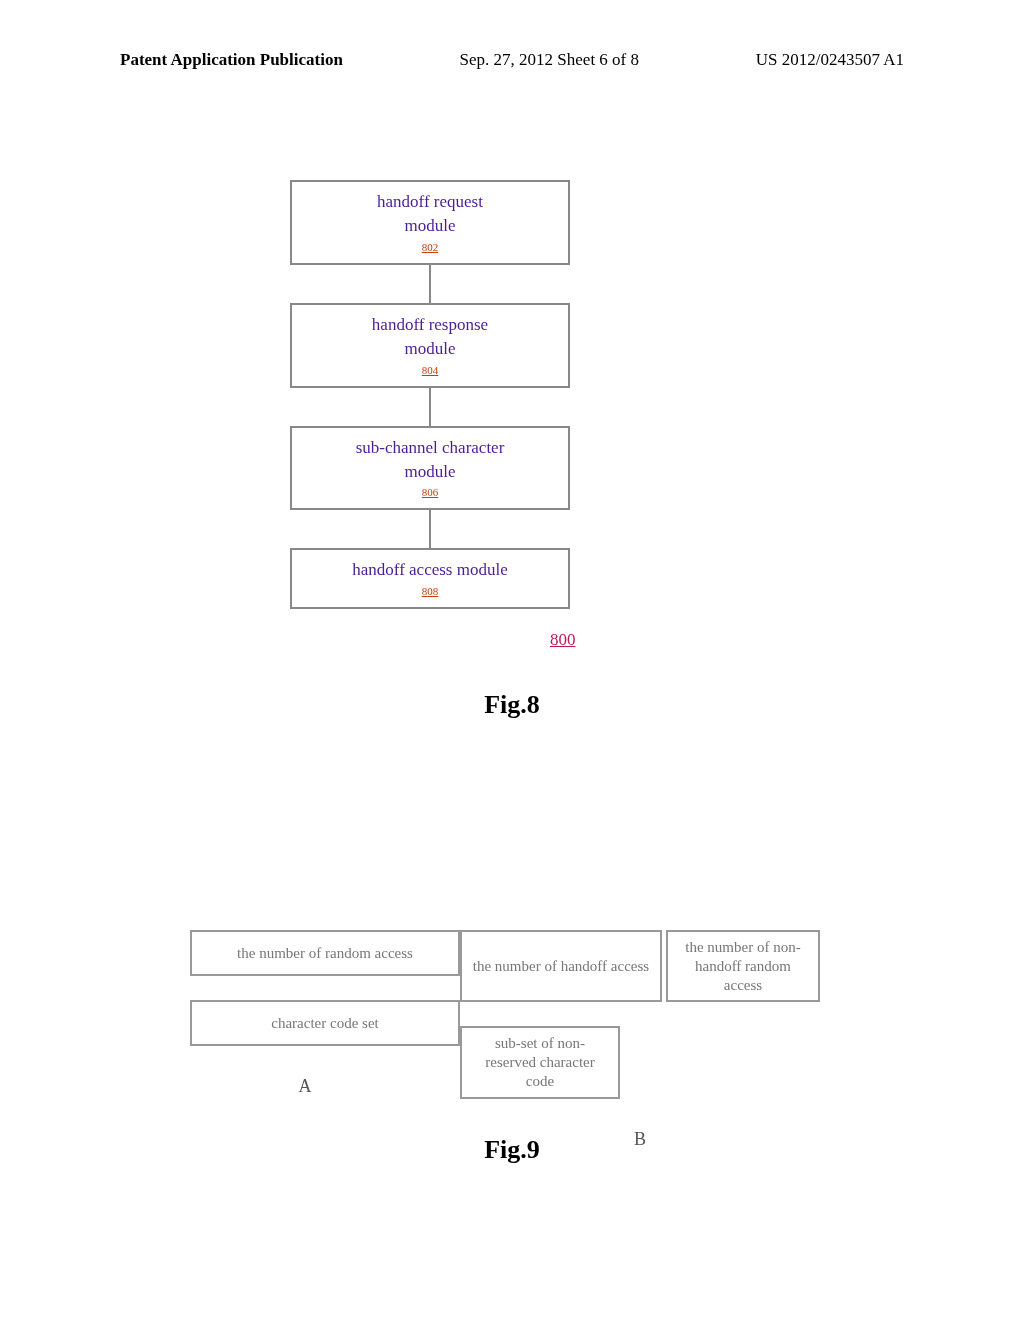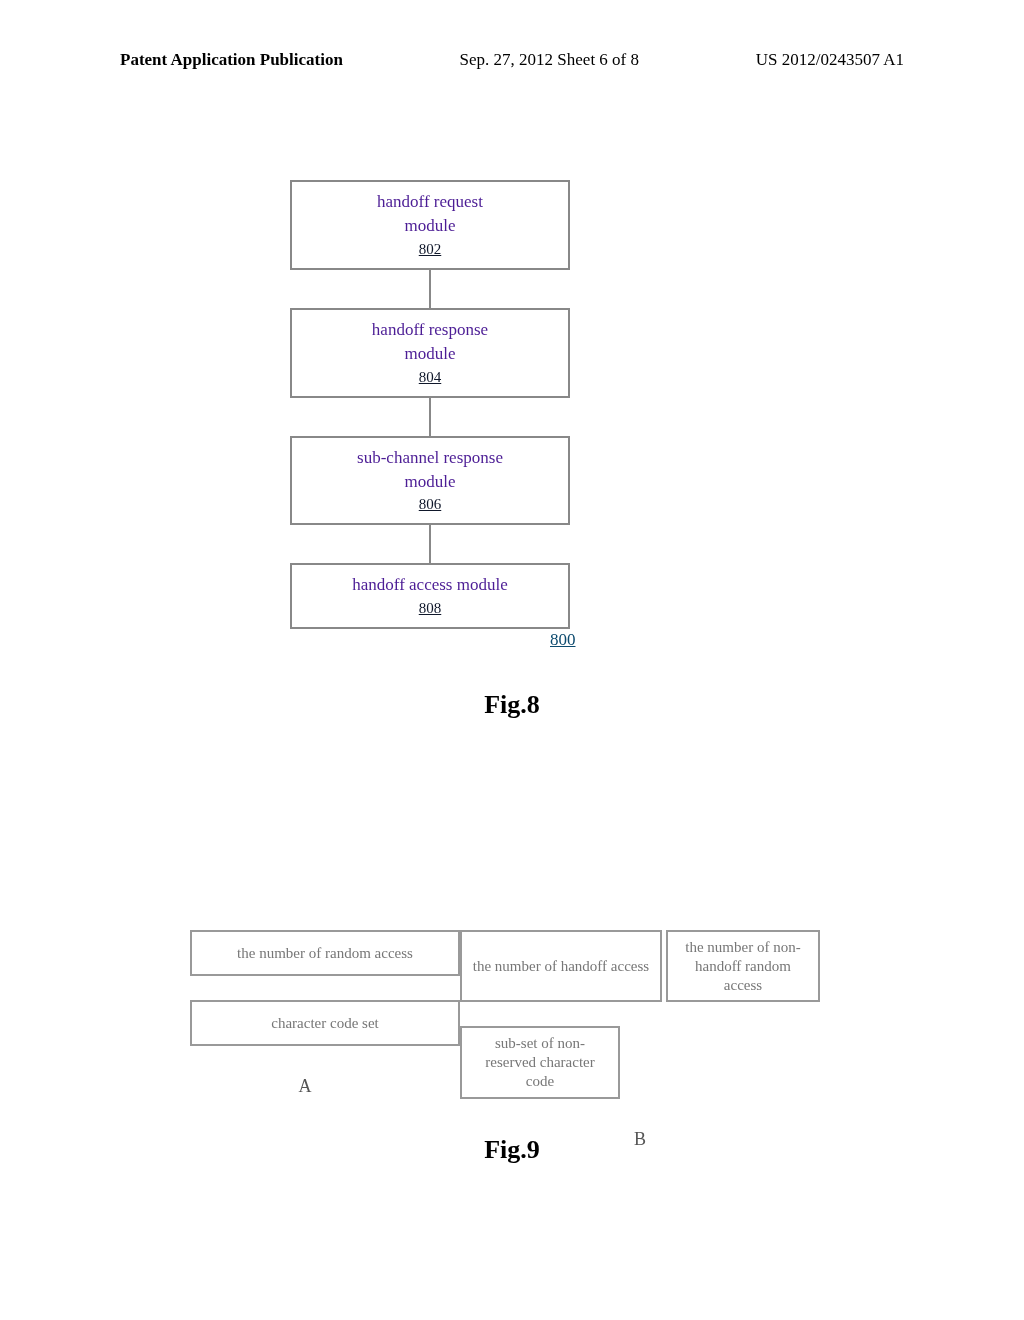--- a/index.html
+++ b/index.html
@@ -47,38 +47,38 @@
       align-items: center;
       justify-content: center;
       gap: 4px;
     }
     .module-box .mline {
       color: #4c1d95;
       font-size: 17px;
       line-height: 1.2;
     }
     .module-box .mnum {
-      color: #0f172a;
-      font-size: 15px;
+      color: #c2410c;
+      font-size: 11px;
       text-decoration: underline;
       text-align: center;
     }
     .connector {
       width: 2px;
       height: 38px;
       background: #888;
       margin: 0 auto;
     }
     .fig8-num {
       position: absolute;
       top: 630px;
       left: 550px;
       font-size: 17px;
       text-decoration: underline;
-      color: #0c4a6e;
+      color: #be185d;
     }
     .fig8-label {
       position: absolute;
       top: 690px;
       left: 0;
       right: 0;
       text-align: center;
       font-weight: bold;
       font-size: 26px;
     }
@@ -158,21 +158,21 @@
     <span class="mnum">802</span>
   </div>
   <div class="connector"></div>
   <div class="module-box">
     <span class="mline">handoff response</span>
     <span class="mline">module</span>
     <span class="mnum">804</span>
   </div>
   <div class="connector"></div>
   <div class="module-box">
-    <span class="mline">sub-channel response</span>
+    <span class="mline">sub-channel character</span>
     <span class="mline">module</span>
     <span class="mnum">806</span>
   </div>
   <div class="connector"></div>
   <div class="module-box">
     <span class="mline">handoff access module</span>
     <span class="mnum">808</span>
   </div>
 </div>
 

